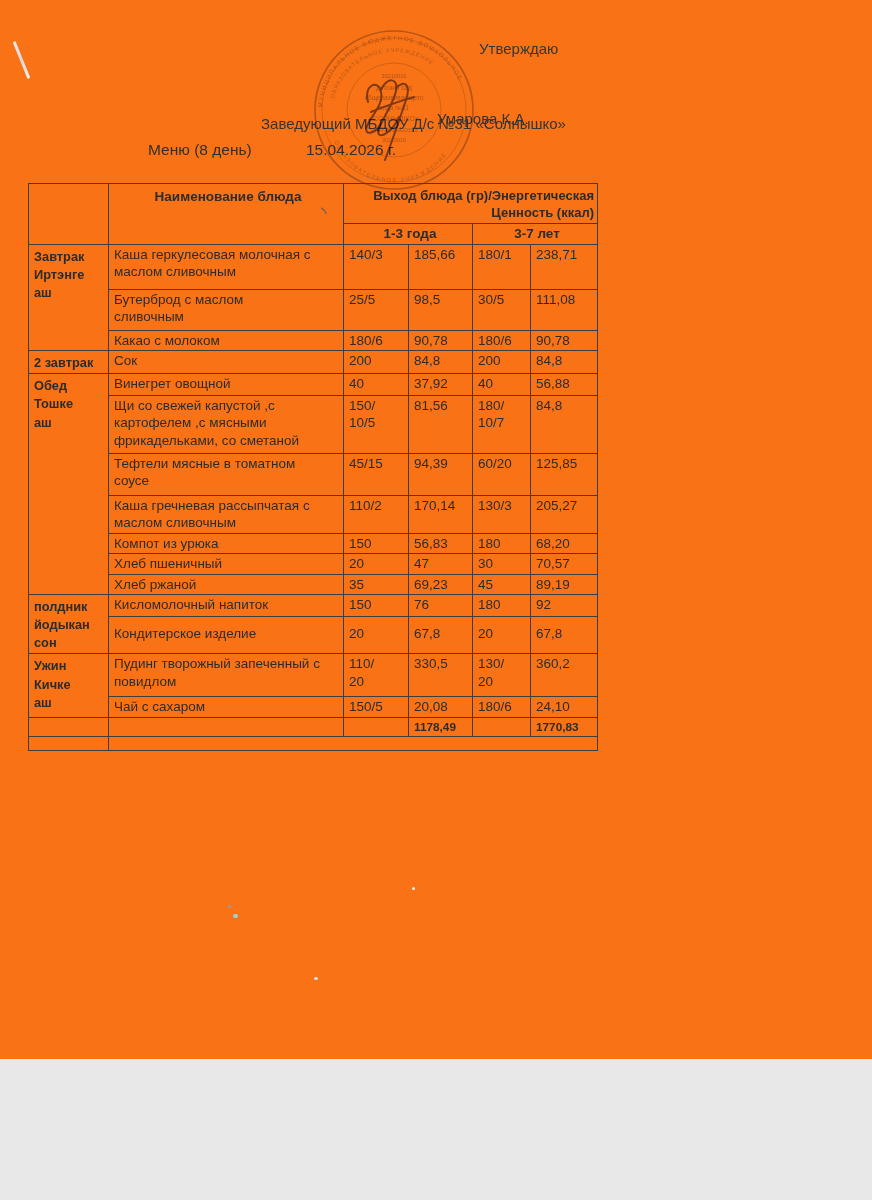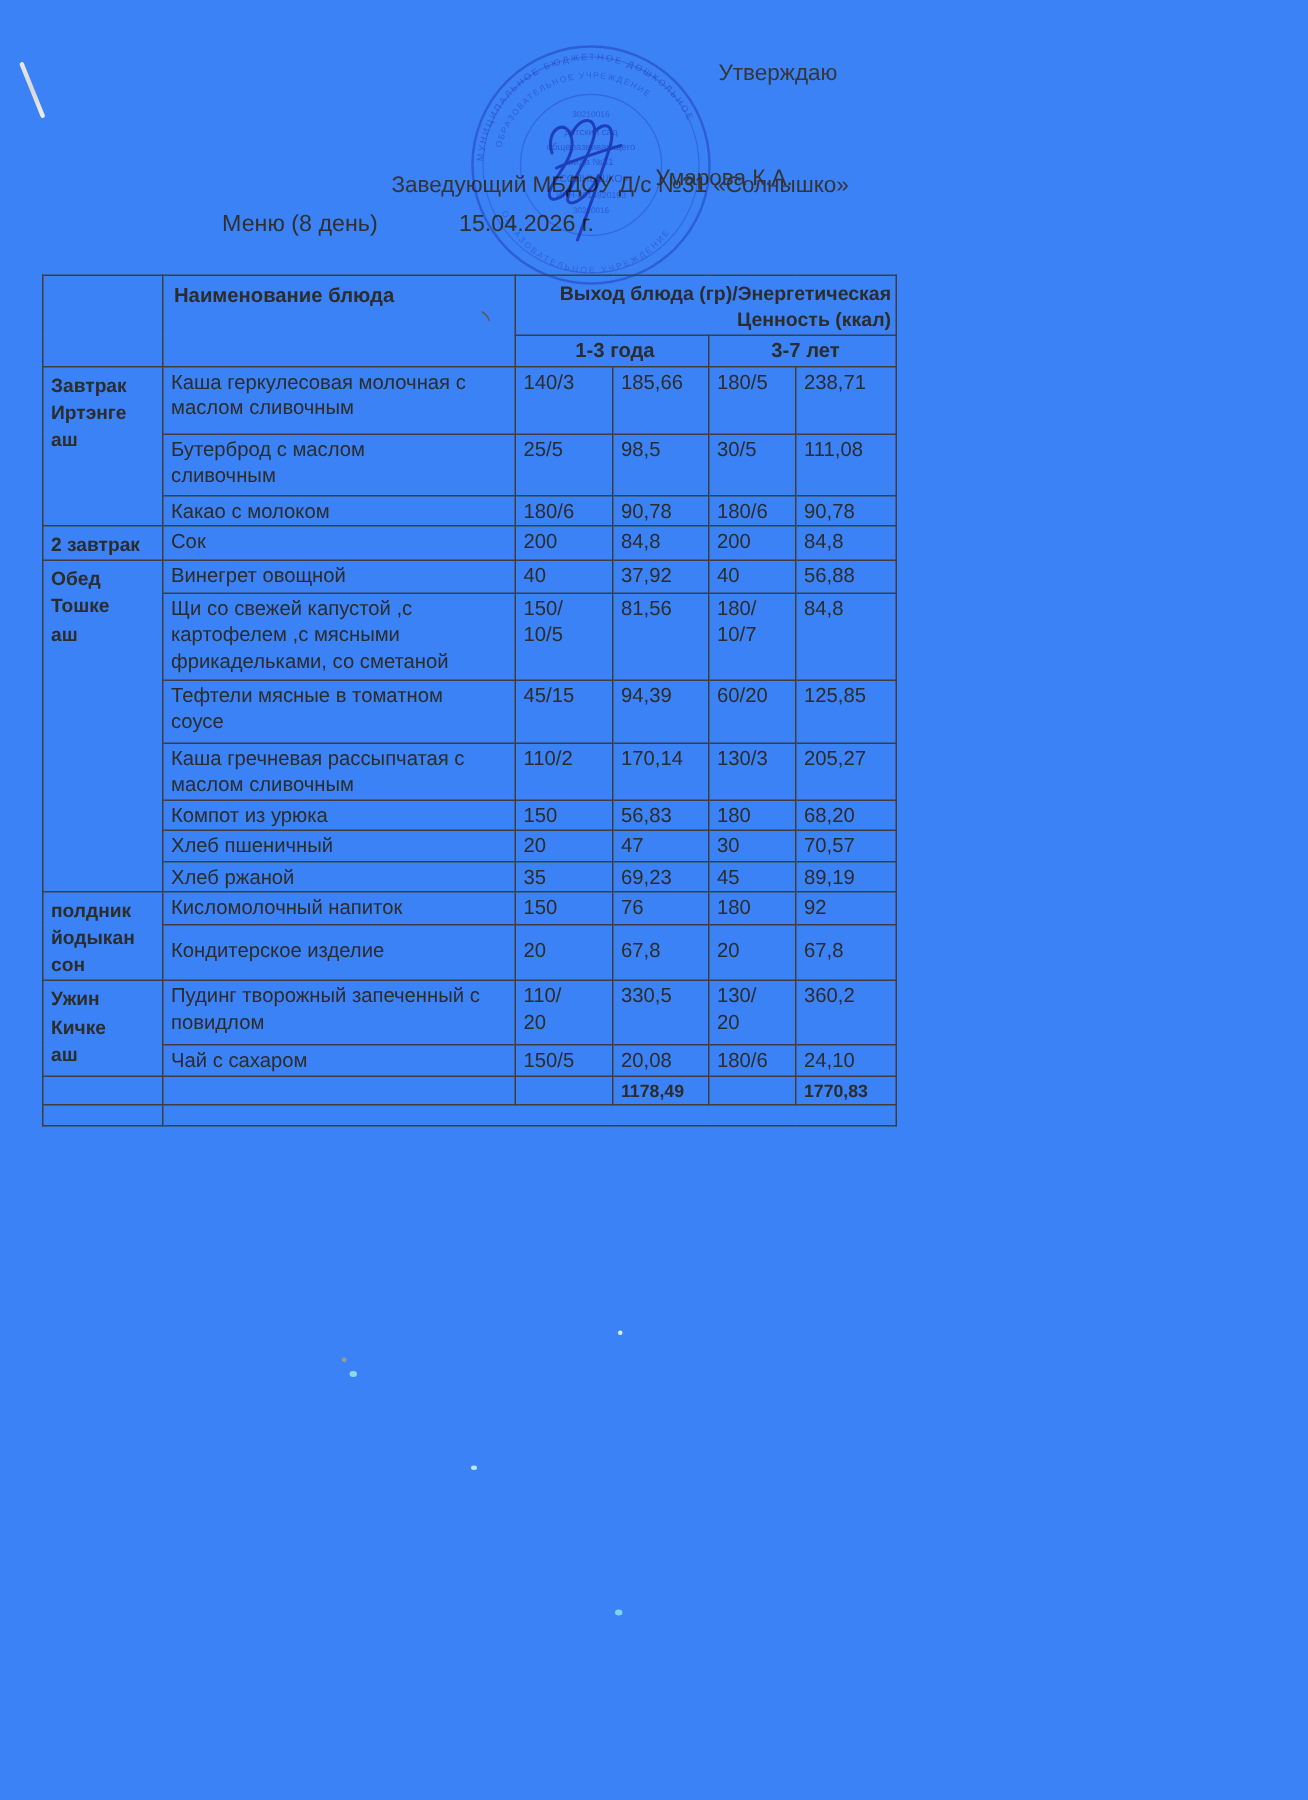--- a/index.html
+++ b/index.html
@@ -1,18 +1,18 @@
 <!DOCTYPE html>
 <html><head>
 <meta charset="utf-8">
 <style>
   html,body{margin:0;padding:0;background:#e8e8e8;}
   .page{
-    position:relative;width:872px;height:1200px;margin:0 auto;
-    background:#3b82f6;
+    position:relative;width:872px;height:1059px;margin:0 auto;
+    background:#f97316;
     font-family:"Liberation Sans","DejaVu Sans",sans-serif;
     color:#2e2e2e;overflow:hidden;
   }
   
   .t{position:absolute;white-space:pre-line;}
   .approve{left:479px;top:40px;font-size:15px;color:#363636;}
   .director{left:261px;top:79px;font-size:15px;color:#343434;margin-top:36px;}
   .dirname{left:437px;top:110px;font-size:15px;color:#343434;}
   .menutitle{left:148px;top:141px;font-size:15.5px;color:#303030;}
   .menudate{left:306px;top:141px;font-size:15.5px;color:#303030;}
@@ -23,21 +23,21 @@
   .menu-table{
     position:absolute;left:28px;top:183px;width:569px;
     border-collapse:collapse;table-layout:fixed;
     font-size:13.5px;line-height:1.28;color:#2c2c2c;
   }
   .menu-table td{
     border:1.2px solid #3e3e3e;vertical-align:top;
     padding:1px 3px 1px 5px;overflow:hidden;white-space:pre-line;
   }
   .menu-table td.meal{font-weight:bold;font-size:12.8px;line-height:1.42;padding-top:3px;}
-  .menu-table td.hdr{font-weight:bold;padding-top:4px;padding-left:7px;}
+  .menu-table td.hdr{font-weight:bold;padding-top:4px;padding-left:7px;text-align:center;}
   .menu-table td.out{text-align:right;padding-left:3px;font-size:13px;line-height:1.3;}
   .menu-table td.ctr{text-align:center;padding-top:1px;font-size:13.5px;}
   .menu-table td.total{font-weight:bold;font-size:11.8px;padding-top:2px;}
   
   .smudge{position:absolute;left:20px;top:40px;width:3px;height:40px;
           background:linear-gradient(#e9e9e9,#d7d7d7,#eee);transform:rotate(-22deg);
           border-radius:3px;}
   .tick{position:absolute;width:7px;height:7px;}
   .tick svg{display:block;}
   .speck{position:absolute;border-radius:50%;}
@@ -131,21 +131,21 @@
       </tr>
 
       <tr style="height:45px">
         <td rowspan="3" class="meal">Завтрак
 Иртэнге
 аш</td>
         <td>Каша геркулесовая молочная с
 маслом сливочным</td>
         <td>140/3</td>
         <td>185,66</td>
-        <td>180/5</td>
+        <td>180/1</td>
         <td>238,71</td>
       </tr>
       <tr style="height:41px">
         <td>Бутерброд  с маслом
 сливочным</td>
         <td>25/5</td>
         <td>98,5</td>
         <td>30/5</td>
         <td>111,08</td>
       </tr>

